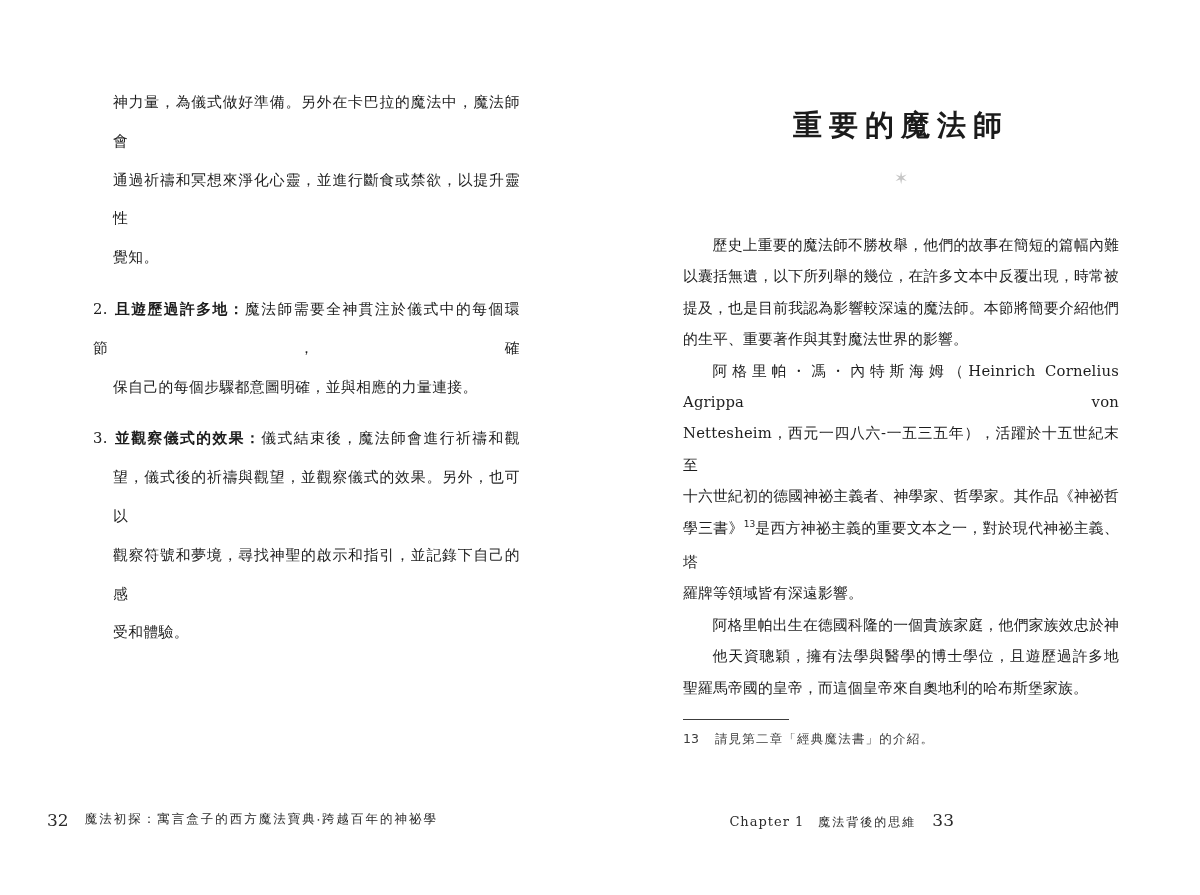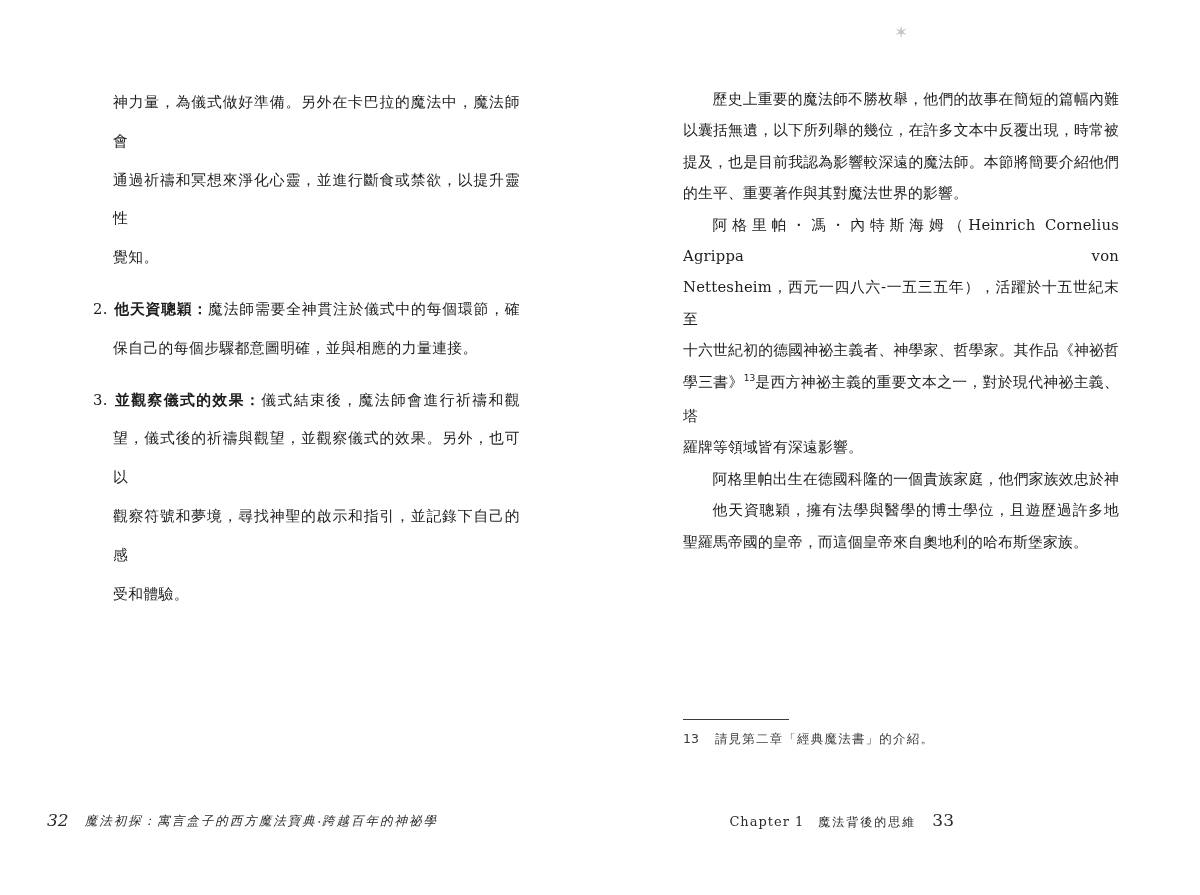--- a/index.html
+++ b/index.html
@@ -50,23 +50,22 @@
   .footnote-rule{position:absolute;left:683px;top:719px;width:106px;border-top:1.6px solid #3c3c3c;}
   .footnote{
     position:absolute;left:683px;top:731px;
     font-family:"DejaVu Sans","Liberation Sans",sans-serif;
     font-size:12.5px;color:#3a3a3a;letter-spacing:1.2px;
   }
   .footnote .fn-num{margin-right:16px;letter-spacing:0;}
 
   
   .footer-left{
-    position:absolute;left:47px;top:810px;display:flex;align-items:flex-end;
+    position:absolute;left:47px;top:810px;display:flex;align-items:flex-start;
     color:#2b2b2b;
-    font-style:italic;
   }
   .footer-left .page-num{font-size:17px;margin-right:16px;letter-spacing:0;}
   .footer-left .book-title{font-size:12.5px;letter-spacing:2px;}
   .footer-right{
     position:absolute;right:38px;top:810px;display:flex;align-items:baseline;
     color:#2b2b2b;
   }
   .footer-right .chapter{font-size:13px;letter-spacing:1px;}
   .footer-right .chapter-title{font-size:12px;letter-spacing:2px;margin-left:14px;}
   .footer-right .page-num{font-size:17px;margin-left:16px;letter-spacing:0;}
@@ -75,33 +74,34 @@
 <body>
 
 <div class="spread">
 
   <div class="left-col">
     <div class="l-line j">神力量，為儀式做好準備。另外在卡巴拉的魔法中，魔法師會</div>
     <div class="l-line j">通過祈禱和冥想來淨化心靈，並進行斷食或禁欲，以提升靈性</div>
     <div class="l-line">覺知。</div>
 
     <div class="item">
-      <div class="l-line item-first j"><span class="num">2.</span><span class="label">他天資聰穎：</span><span>魔法師需要全神貫注於儀式中的每個環節，確</span></div>
+      <div class="l-line item-first j"><span class="num">2.</span><span class="label">且遊歷過許多地：</span><span>魔法師需要全神貫注於儀式中的每個環節，確</span></div>
       <div class="l-line">保自己的每個步驟都意圖明確，並與相應的力量連接。</div>
     </div>
 
     <div class="item">
       <div class="l-line item-first j"><span class="num">3.</span><span class="label">並觀察儀式的效果：</span><span>儀式結束後，魔法師會進行祈禱和觀</span></div>
       <div class="l-line j">望，儀式後的祈禱與觀望，並觀察儀式的效果。另外，也可以</div>
       <div class="l-line j">觀察符號和夢境，尋找神聖的啟示和指引，並記錄下自己的感</div>
       <div class="l-line">受和體驗。</div>
     </div>
   </div>
 
   <div class="right-col">
+    <div class="r-title">重要的魔法師</div>
     <div class="r-star">✶</div>
 
     <div class="r-body">
       <div class="r-line j ind">歷史上重要的魔法師不勝枚舉，他們的故事在簡短的篇幅內難</div>
       <div class="r-line j">以囊括無遺，以下所列舉的幾位，在許多文本中反覆出現，時常被</div>
       <div class="r-line j">提及，也是目前我認為影響較深遠的魔法師。本節將簡要介紹他們</div>
       <div class="r-line">的生平、重要著作與其對魔法世界的影響。</div>
 
 
       <div class="r-line j ind">阿格里帕・馮・內特斯海姆（Heinrich Cornelius Agrippa von</div>

